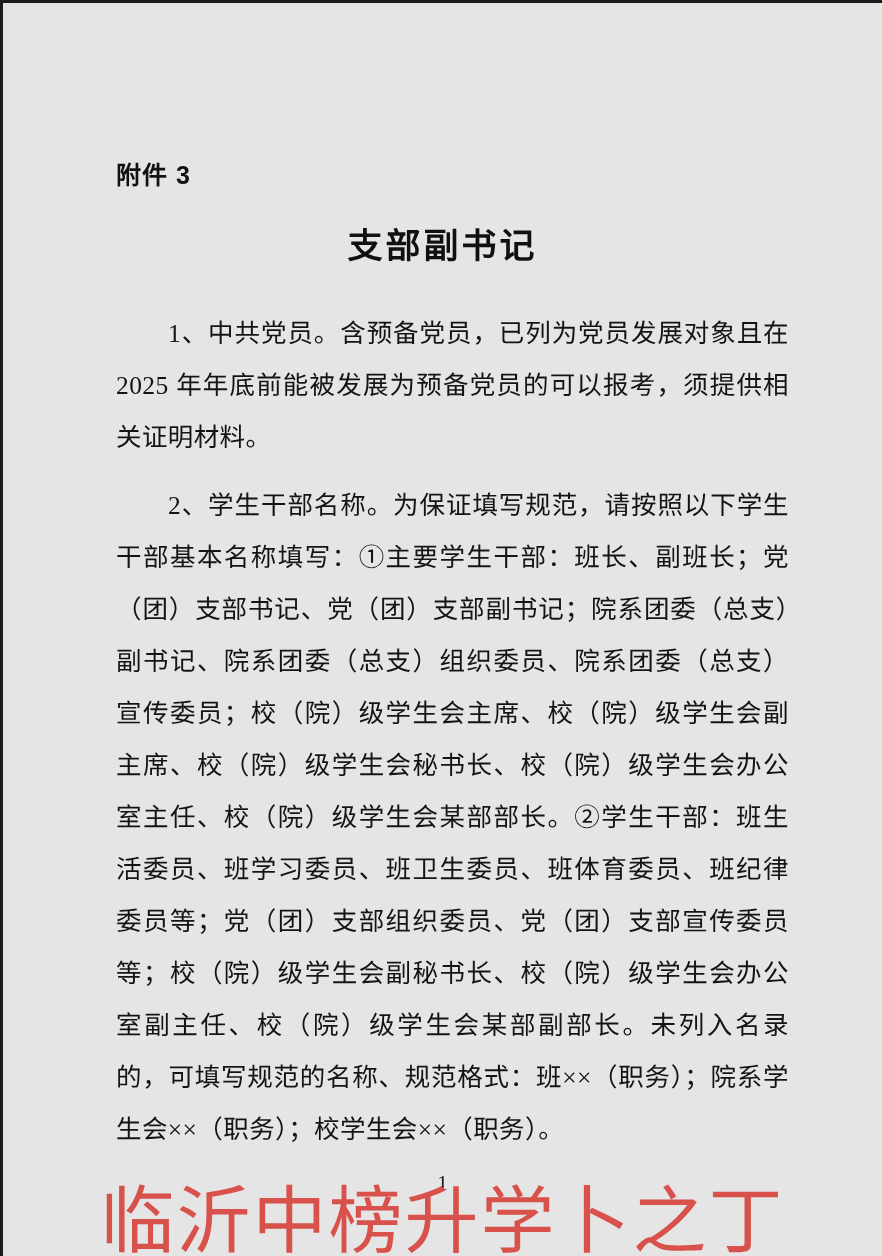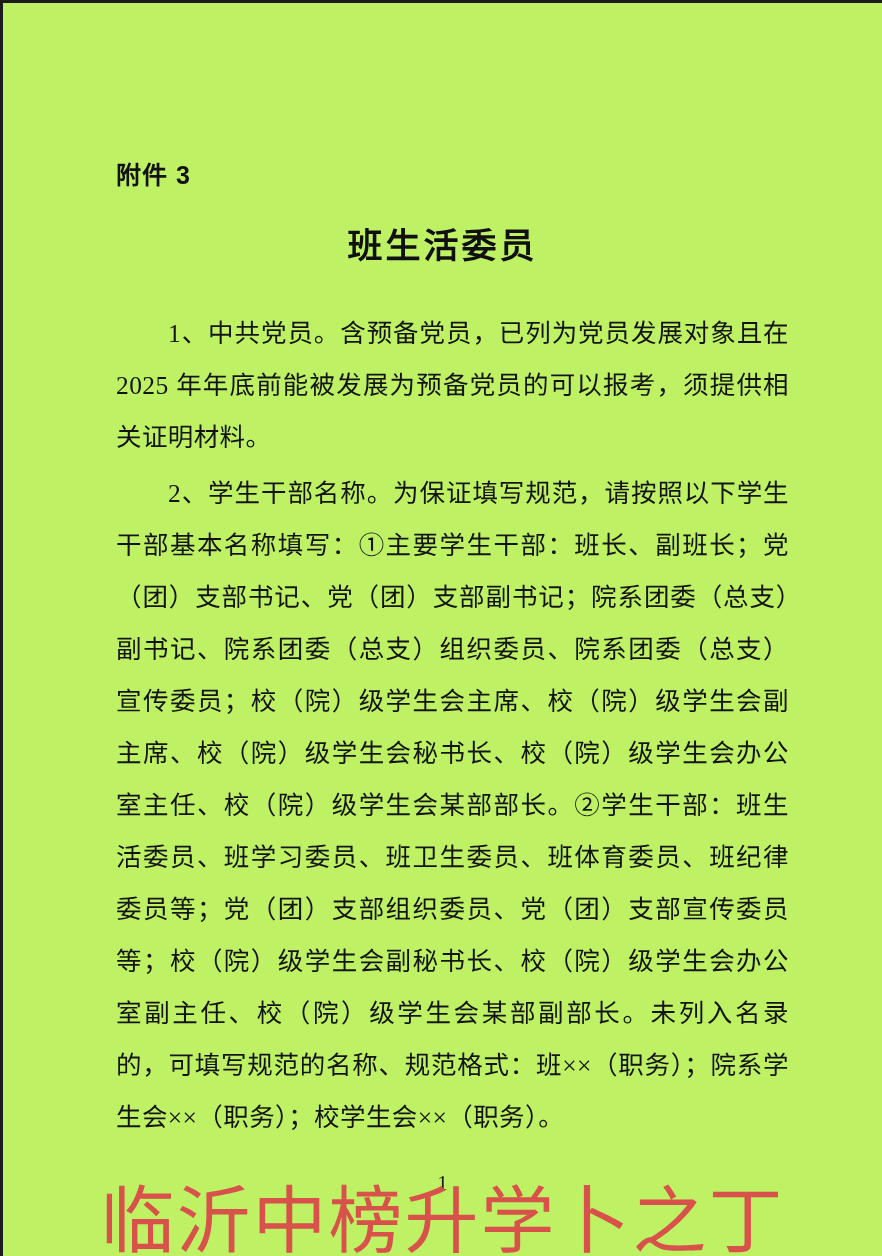--- a/index.html
+++ b/index.html
@@ -20,21 +20,21 @@
     box-sizing: border-box;
     border-top: 3px solid #1c1c1c;
     border-left: 3px solid #1c1c1c;
   }
   .page-inner {
     position: absolute;
     left: 0;
     top: 0;
     width: 879px;
     height: 1253px;
-    background: #bef264;
+    background: #e5e5e5;
   }
 
   
   .attachment-label {
     position: absolute;
     left: 113px;
     top: 152px;
     font-size: 25px;
     font-weight: 700;
     letter-spacing: 1px;
@@ -71,21 +71,21 @@
     text-align: justify;
     text-justify: inter-ideograph;
     letter-spacing: 0.4px;
     margin: 0 0 0 0;
     font-family: "Liberation Serif", "DejaVu Serif", serif;
   }
   .para.indent {
     text-indent: 52px;
   }
   .para + .para {
-    margin-top: 4px;
+    margin-top: 16px;
   }
   .lead {
     font-weight: 700;
   }
 
   
   .page-number {
     position: absolute;
     left: 0;
     top: 1168px;
@@ -111,21 +111,21 @@
   }
 </style>
 </head>
 <body>
 
 <div class="page">
   <div class="page-inner">
 
     <div class="attachment-label">附件 3</div>
 
-    <div class="doc-title">班生活委员</div>
+    <div class="doc-title">支部副书记</div>
 
     <div class="body-block">
 
       <p class="para indent">
         <span>1、中共党员。含预备党员，已列为党员发展对象且在 2025 年年底前能被发展为预备党员的可以报考，须提供相关证明材料。</span>
       </p>
 
       <p class="para indent">
         <span>2、学生干部名称。为保证填写规范，请按照以下学生干部基本名称填写：①主要学生干部：班长、副班长；党（团）支部书记、党（团）支部副书记；院系团委（总支）副书记、院系团委（总支）组织委员、院系团委（总支）宣传委员；校（院）级学生会主席、校（院）级学生会副主席、校（院）级学生会秘书长、校（院）级学生会办公室主任、校（院）级学生会某部部长。②学生干部：班生活委员、班学习委员、班卫生委员、班体育委员、班纪律委员等；党（团）支部组织委员、党（团）支部宣传委员等；校（院）级学生会副秘书长、校（院）级学生会办公室副主任、校（院）级学生会某部副部长。未列入名录的，可填写规范的名称、规范格式：班××（职务）；院系学生会××（职务）；校学生会××（职务）。</span>
       </p>

